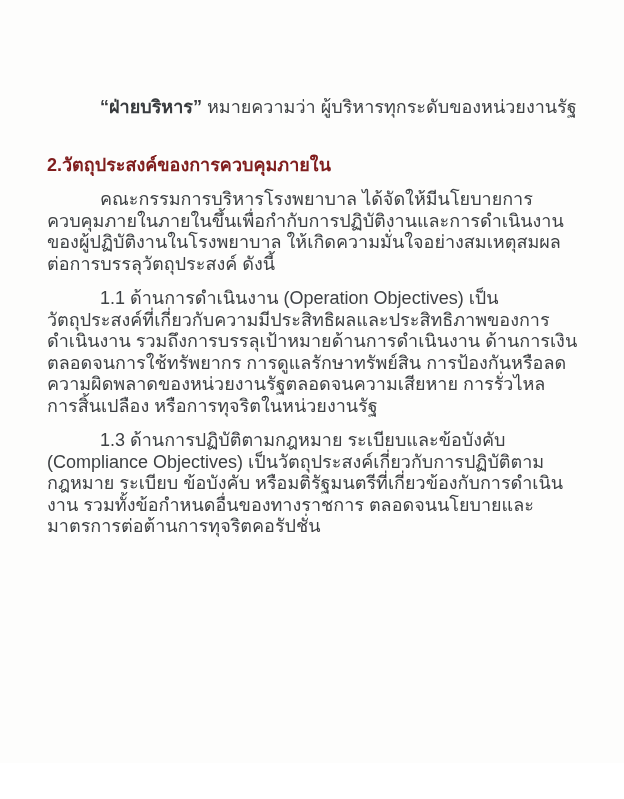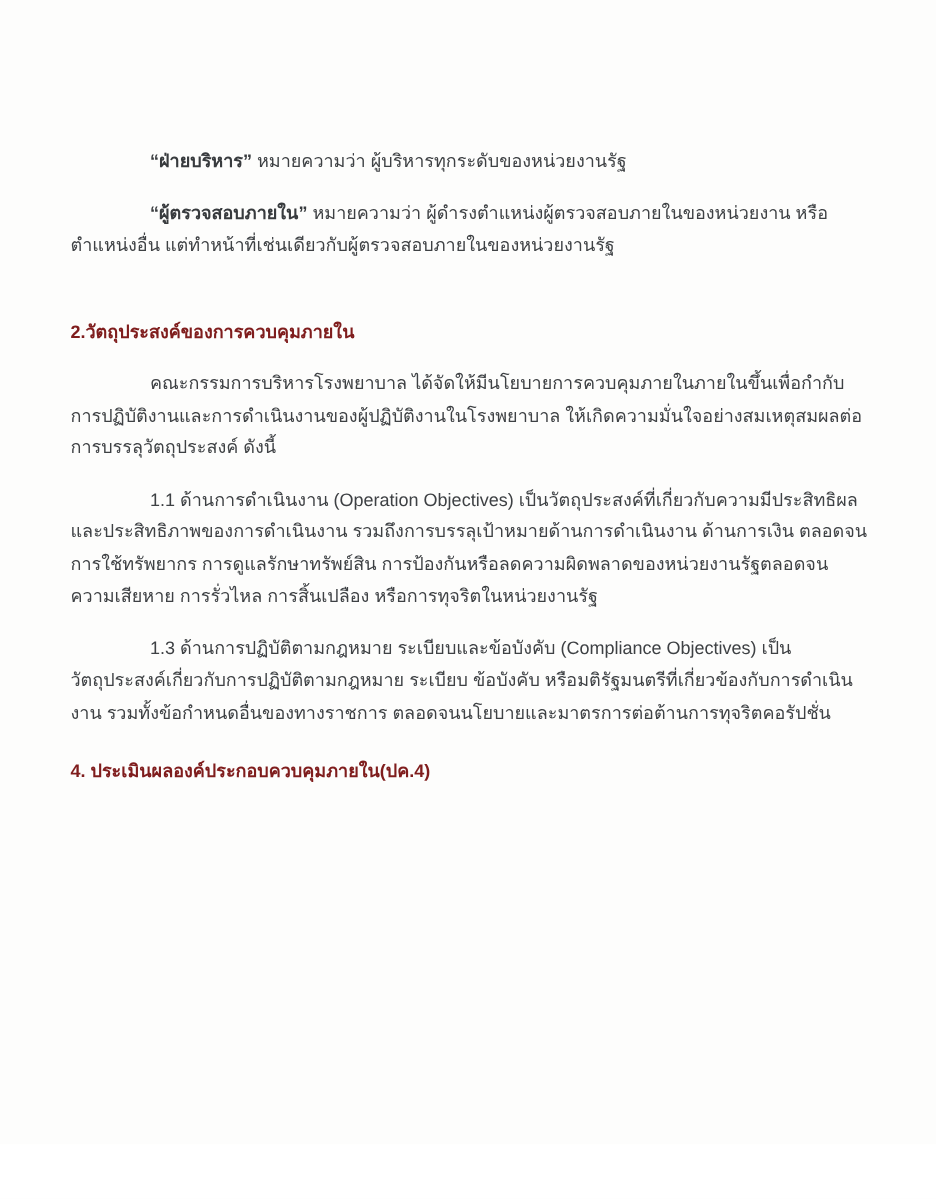--- a/index.html
+++ b/index.html
@@ -9,21 +9,21 @@
   }
   .page {
     position: relative;
     width: 624px;
     height: 763px;
     margin: 0 auto;
     background: #fdfdfc;
     overflow: hidden;
     font-family: "Liberation Sans", "DejaVu Sans", sans-serif;
     color: #3e4144;
-    font-size: 12px;
+    font-size: 18px;
     line-height: 21.5px;
     box-sizing: border-box;
     padding: 97px 44px 0 47px;
   }
   .para {
     margin: 0 0 13px 0;
     text-indent: 53px;
   }
   .para-noindent {
     margin: 0 0 13px 0;
@@ -41,31 +41,29 @@
   }
   .spacer-after-defs { height: 5px; }
 </style>
 </head>
 <body>
 
 <div class="page">
 
   <p class="para"><span class="term">“ฝ่ายบริหาร”</span><span> หมายความว่า ผู้บริหารทุกระดับของหน่วยงานรัฐ</span></p>
 
-  <p class="para"><span class="term">“ผู้ตรวจสอบภายใน”</span><span> หมายความว่า ผู้ดำรงตำแหน่งผู้ตรวจสอบภายในของหน่วยงาน หรือตำแหน่งอื่น แต่ทำหน้าที่เช่นเดียวกับผู้ตรวจสอบภายในของหน่วยงานรัฐ</span></p>
 
   <div class="spacer-after-defs"></div>
 
   <p class="heading">2.วัตถุประสงค์ของการควบคุมภายใน</p>
 
   <p class="para">คณะกรรมการบริหารโรงพยาบาล ได้จัดให้มีนโยบายการควบคุมภายในภายในขึ้นเพื่อกำกับการปฏิบัติงานและการดำเนินงานของผู้ปฏิบัติงานในโรงพยาบาล ให้เกิดความมั่นใจอย่างสมเหตุสมผลต่อการบรรลุวัตถุประสงค์ ดังนี้</p>
 
   <p class="para">1.1 ด้านการดำเนินงาน (Operation Objectives) เป็นวัตถุประสงค์ที่เกี่ยวกับความมีประสิทธิผลและประสิทธิภาพของการดำเนินงาน รวมถึงการบรรลุเป้าหมายด้านการดำเนินงาน ด้านการเงิน ตลอดจนการใช้ทรัพยากร การดูแลรักษาทรัพย์สิน การป้องกันหรือลดความผิดพลาดของหน่วยงานรัฐตลอดจนความเสียหาย การรั่วไหล การสิ้นเปลือง หรือการทุจริตในหน่วยงานรัฐ</p>
 
 
   <p class="para">1.3 ด้านการปฏิบัติตามกฎหมาย ระเบียบและข้อบังคับ (Compliance Objectives) เป็นวัตถุประสงค์เกี่ยวกับการปฏิบัติตามกฎหมาย ระเบียบ ข้อบังคับ หรือมติรัฐมนตรีที่เกี่ยวข้องกับการดำเนินงาน รวมทั้งข้อกำหนดอื่นของทางราชการ ตลอดจนนโยบายและมาตรการต่อต้านการทุจริตคอรัปชั่น</p>
 
 
 
-  <p class="heading">4. ประเมินผลองค์ประกอบควบคุมภายใน(ปค.4)</p>
 
 
 </div>
 
 </body></html>

